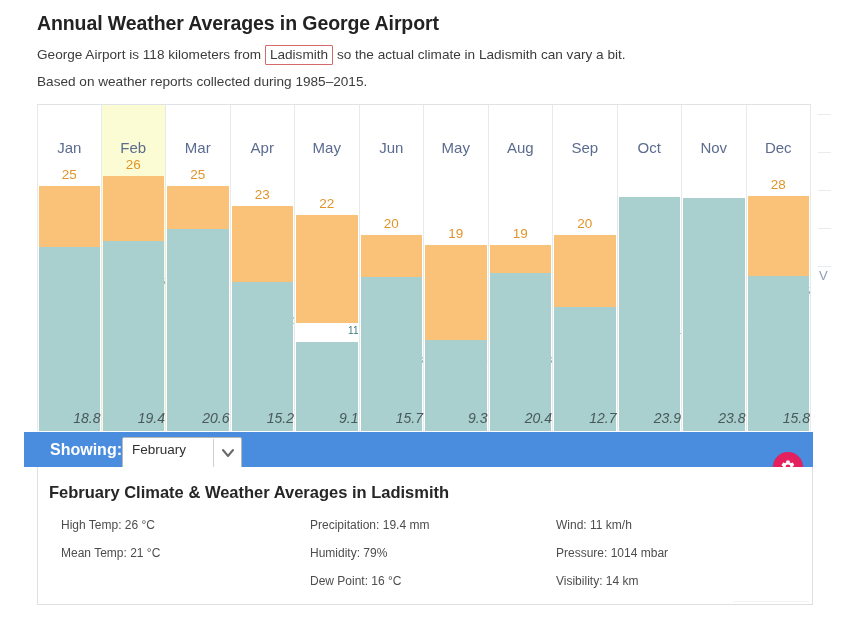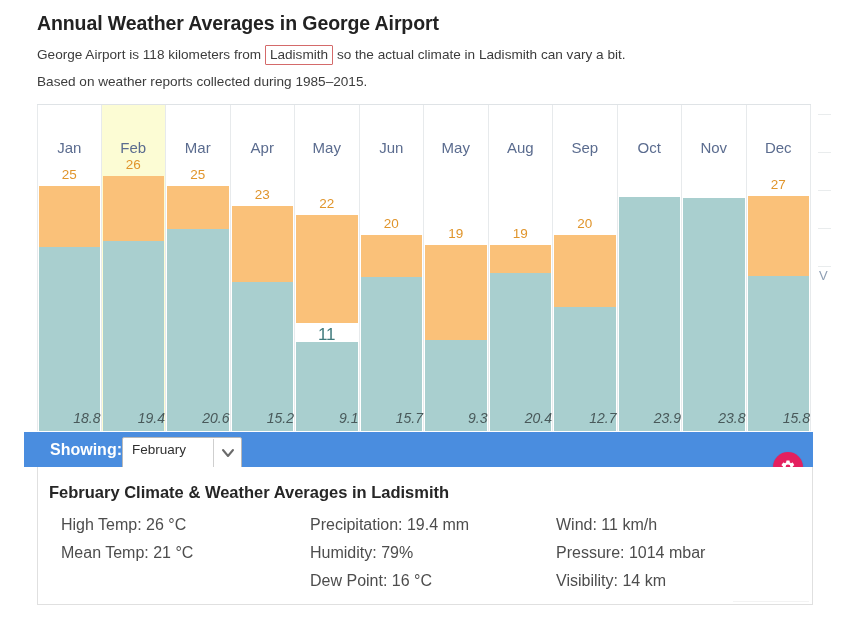--- a/index.html
+++ b/index.html
@@ -107,22 +107,22 @@
   .hi-label {
     position: absolute;
     left: 0; right: 0;
     text-align: center;
     font-size: 13.5px;
     color: #e0952c;
   }
   .lo-label {
     position: absolute;
     left: 0; right: 0;
-    text-align: center;
-    font-size: 17px;
+    text-align: right;
+    font-size: 10px;
     color: #3f7a7c;
   }
   .precip-label {
     position: absolute;
     left: 0; right: 0;
     bottom: 5px;
     text-align: right;
     font-size: 14px;
     color: #49595a;
     font-style: italic;
@@ -239,21 +239,21 @@
   .details-grid {
     position: absolute;
     left: 0; top: 48px;
     width: 776px;
   }
   .details-col { position: absolute; top: 0; }
   .details-col.c1 { left: 23px; }
   .details-col.c2 { left: 272px; }
   .details-col.c3 { left: 518px; }
   .detail-row {
-    font-size: 16px;
+    font-size: 12px;
     color: #4d4d4d;
     height: 28px;
     line-height: 20px;
     white-space: nowrap;
   }
 
   .watermark {
     position: absolute;
     left: 737px;
     top: 586px;
@@ -371,21 +371,21 @@
           <div class="month-label">Nov</div>
           <div class="temp-bar" style="top: 110.4px; height: 98px; background: rgb(250, 193, 121);"></div>
           <div class="hi-label" style="top: 91.4px;">22</div>
           <div class="lo-label" style="top: 210.4px;">12</div>
           <div class="precip-bar" style="height: 233.24px; background: rgb(169, 207, 207);"></div>
           <div class="precip-label">23.8</div>
         </div>
         <div class="col" style="left: 709.5px; width: 64.5px;">
           <div class="month-label">Dec</div>
           <div class="temp-bar" style="top: 90.8px; height: 88.2px; background: rgb(250, 193, 121);"></div>
-          <div class="hi-label" style="top: 71.8px;">27</div>
+          <div class="hi-label" style="top: 71.8px;">28</div>
           <div class="lo-label" style="top: 181px;">15</div>
           <div class="precip-bar" style="height: 154.84px; background: rgb(169, 207, 207);"></div>
           <div class="precip-label">15.8</div>
         </div>
       </div>
   </div>
 
   <div class="axis-ghost">
     <div class="axis-tick" style="top:10px"></div>
     <div class="axis-tick" style="top:48px"></div>

